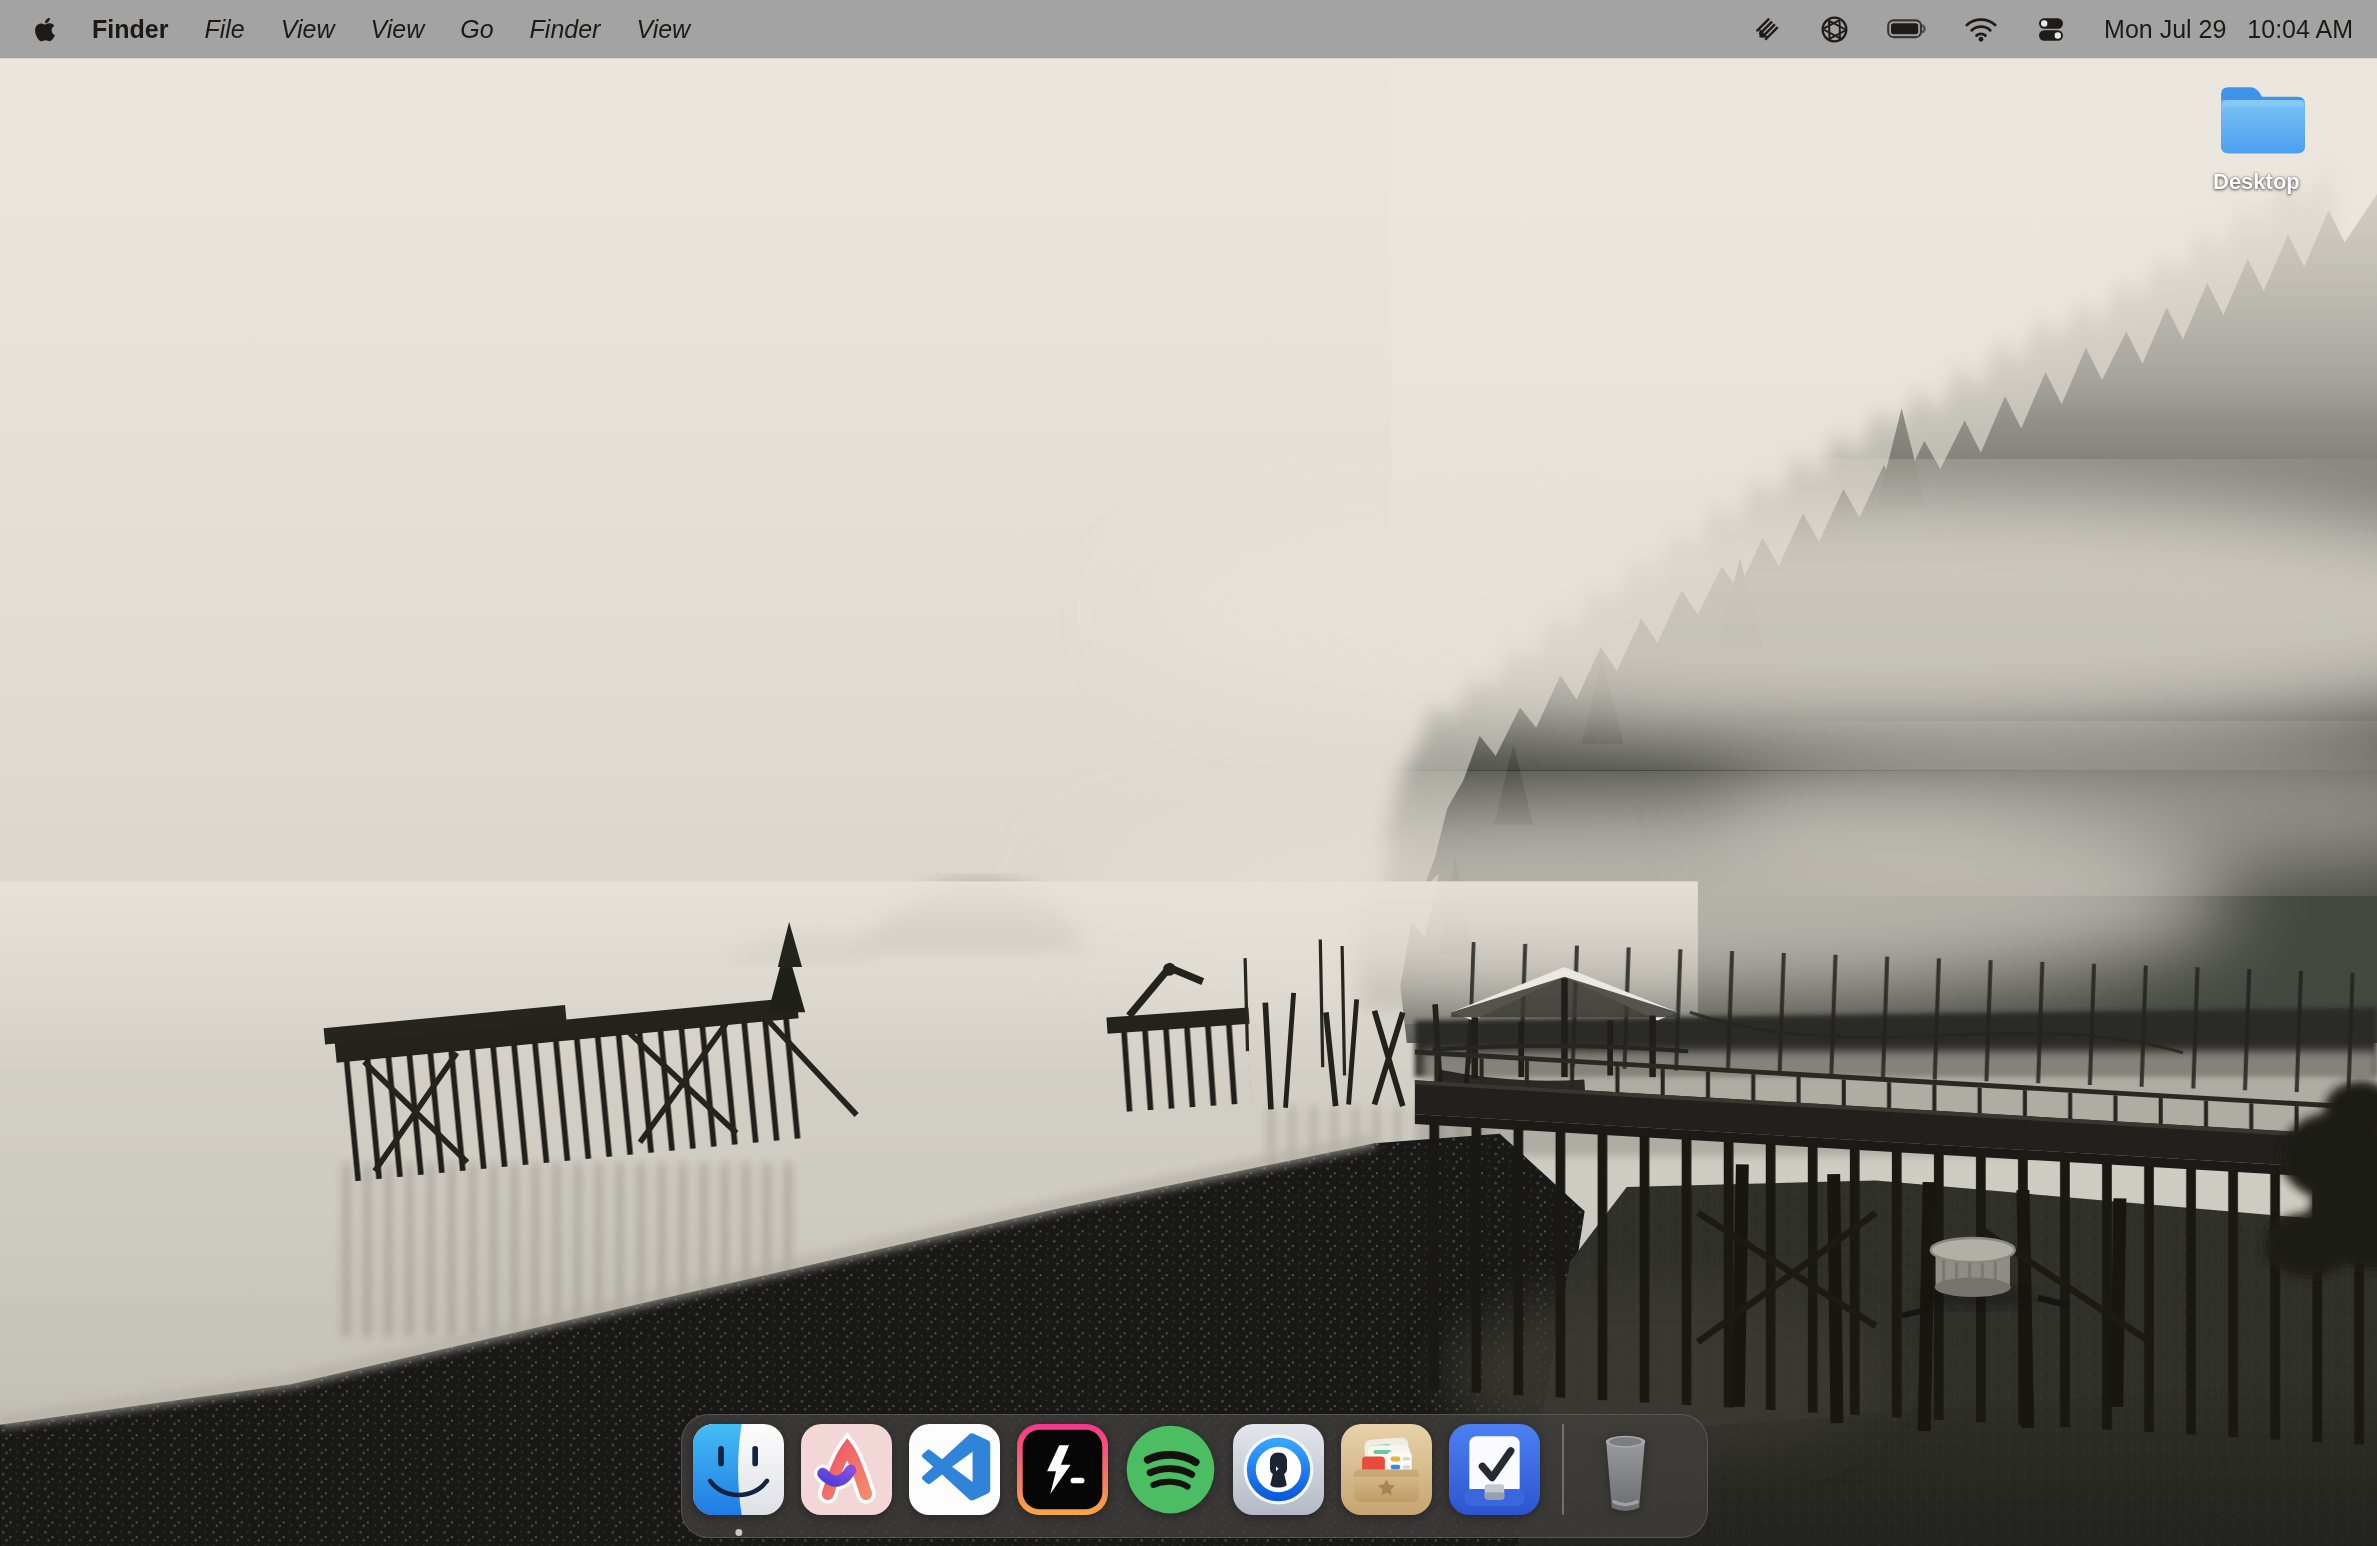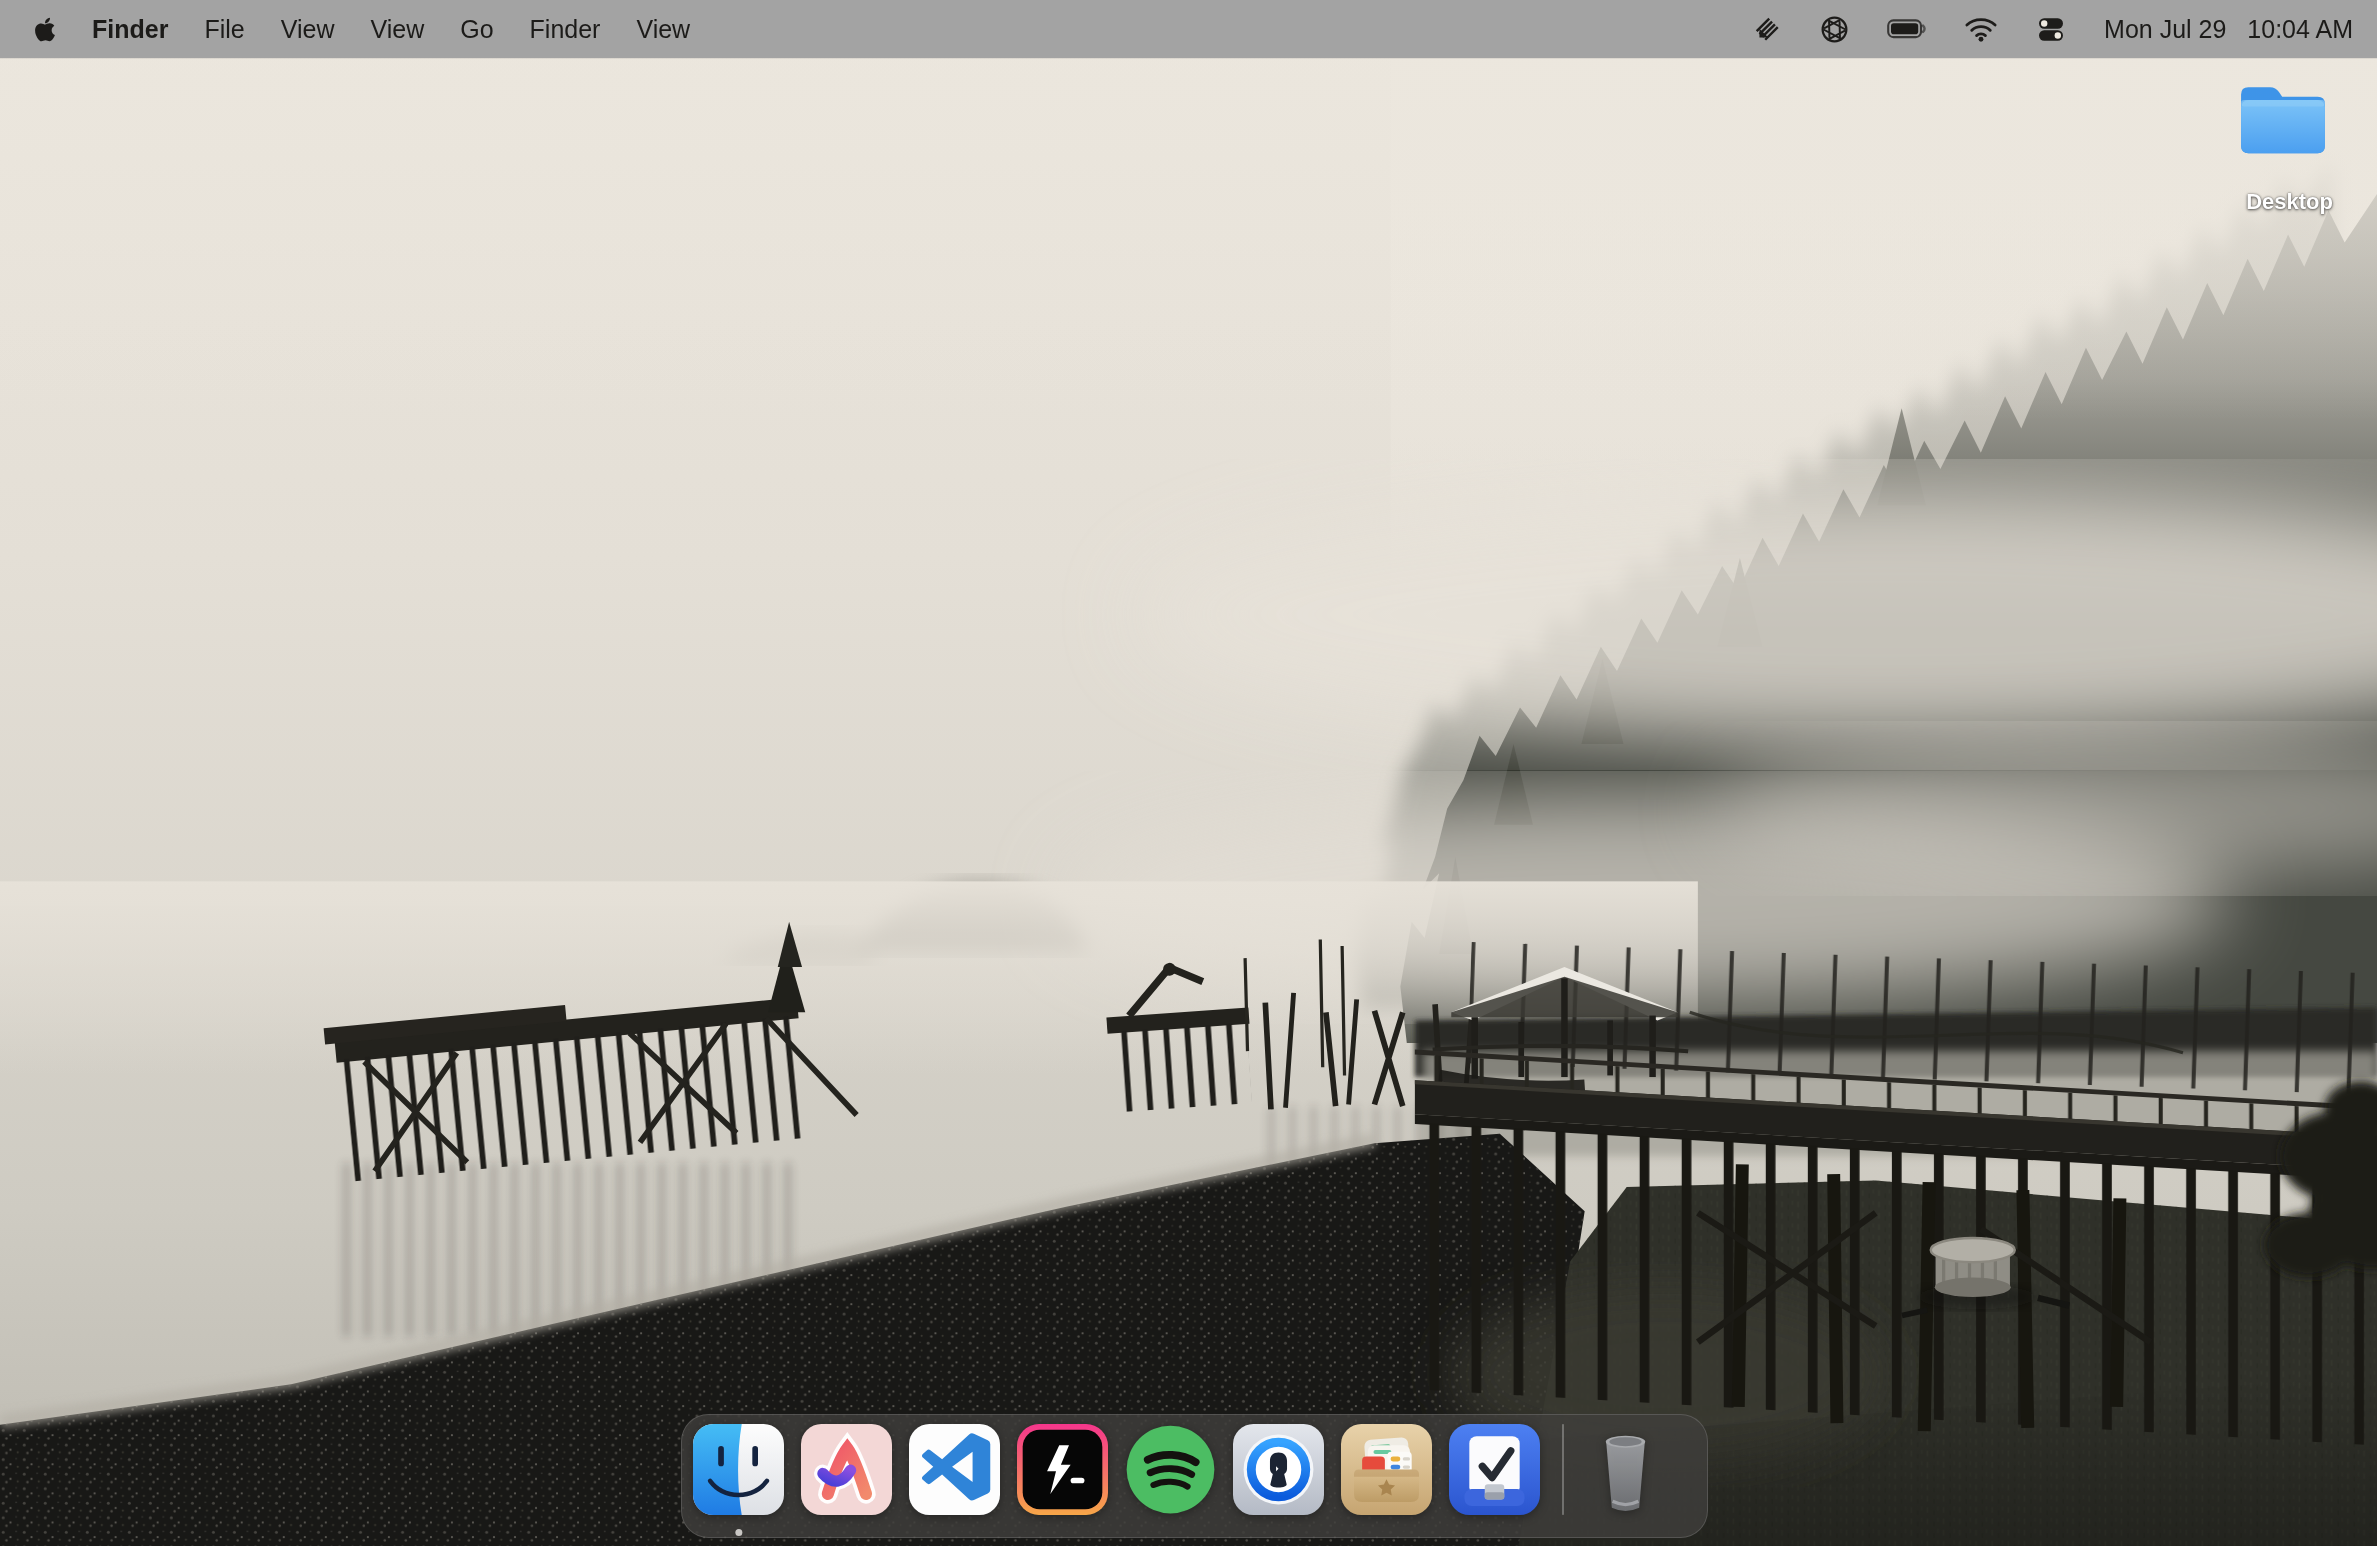--- a/index.html
+++ b/index.html
@@ -7,28 +7,28 @@
           font-family:"Liberation Sans","DejaVu Sans",sans-serif;}
   .wallpaper{position:absolute;inset:0;}
 
   
   .menubar{position:absolute;top:0;left:0;right:0;height:58px;background:#a3a3a3;
            display:flex;align-items:center;color:#1c1b19;z-index:40;
            box-shadow:0 0.8px 0 rgba(0,0,0,.08);}
   .mb-left{display:flex;align-items:center;gap:0;padding-left:34px;}
   .mb-apple{display:flex;align-items:center;padding:0 18px 0 0;cursor:default;}
   .mb-app{font-size:25px;font-weight:700;padding:0 18px;}
-  .mb-item{font-size:25px;font-weight:500;padding:0 18px;}
+  .mb-item{font-size:25px;font-weight:500;padding:0 18px;font-style:italic;}
   .mb-right{margin-left:auto;display:flex;align-items:center;gap:37px;padding-right:24px;}
   .mb-status{display:flex;align-items:center;}
   .mb-clock{display:flex;align-items:center;gap:21px;font-size:25px;font-weight:500;}
 
   
   .desk-icon{position:absolute;left:2213px;top:78px;width:120px;z-index:30;
-             display:flex;flex-direction:column;align-items:flex-end;cursor:default;gap:20px;}
+             display:flex;flex-direction:column;align-items:flex-start;cursor:default;}
   .desk-icon .lbl{margin-top:4.9px;font-size:22px;font-weight:700;color:#fff;
                   text-shadow:0 0.8px 3.2px rgba(0,0,0,.65),0 0 1.6px rgba(0,0,0,.5);}
 
   
   .dock{position:absolute;left:681px;top:1414px;width:1027px;height:124px;
         background:rgba(64,62,60,.82);border:0.8px solid rgba(255,255,255,.14);
         border-radius:27.5px;z-index:50;display:flex;align-items:flex-start;
         padding:9px 11.3px 0 11.3px;box-sizing:border-box;}
   .dock-item{width:91px;height:91px;margin-right:17px;position:relative;flex:0 0 auto;}
   .dock-item:last-child{margin-right:0;}

